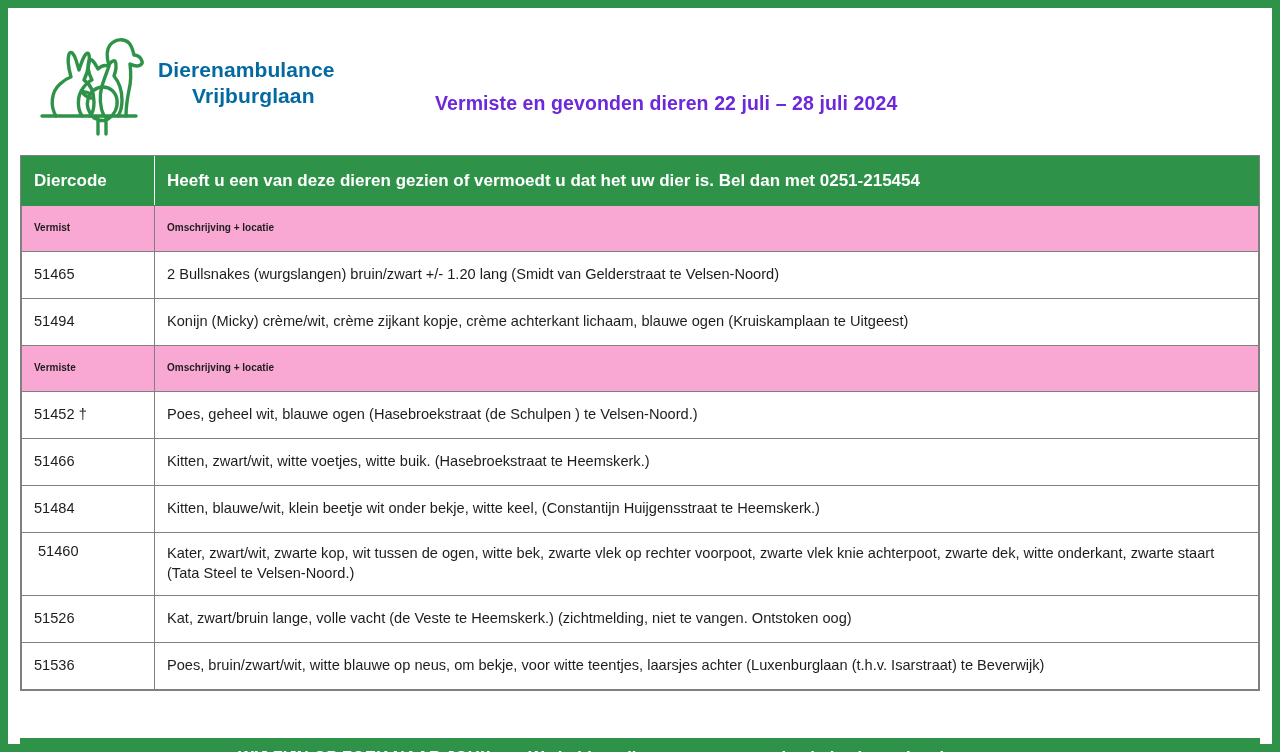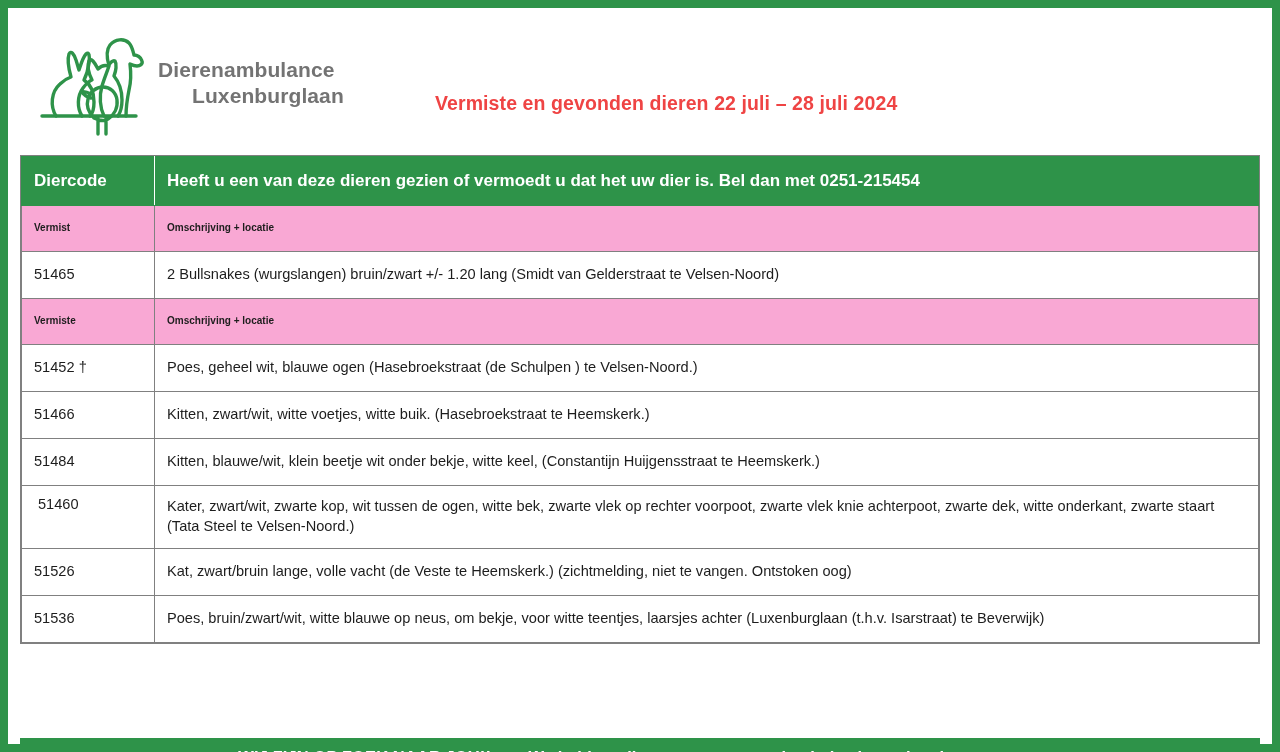--- a/index.html
+++ b/index.html
@@ -36,34 +36,34 @@
     display: flex;
     align-items: center;
   }
   .logo-mark {
     width: 112px;
     height: 106px;
     flex: 0 0 auto;
   }
   .logo-text {
     margin-left: 10px;
-    color: #737373;
+    color: #0369a1;
     font-weight: bold;
     font-size: 21px;
     line-height: 1.22;
     letter-spacing: .1px;
   }
   .logo-text .l2 { padding-left: 34px; display:block; }
   .doc-title {
     position: absolute;
     left: 427px;
     top: 84px;
     font-size: 19.5px;
     font-weight: bold;
-    color: #ef4444;
+    color: #6d28d9;
     letter-spacing: .1px;
     white-space: nowrap;
   }
   
   .table-wrap {
     position: absolute;
     left: 12px;
     top: 147px;
     width: 1240px;
     border: 1px solid #808080;
@@ -153,21 +153,21 @@
 
           <path d="M62 104 L62 88 M70 104 L70 88
                    M58 88 C53 83 50 76 52 69 C54 62 60 57 67 57
                    C74 57 80 62 81 70 C82 78 78 85 72 89
                    C69 91 64 91 58 88 Z
                    M55 64 C51 62 48 61 46 62 C48 65 51 67 55 68"></path>
         </g>
       </svg>
       <div class="logo-text">
         <span>Dierenambulance</span>
-        <span class="l2">Luxenburglaan</span>
+        <span class="l2">Vrijburglaan</span>
       </div>
     </div>
 
     <div class="doc-title">Vermiste en gevonden dieren 22 juli – 28 juli 2024</div>
   </div>
 
   <div class="table-wrap">
     <table class="notice">
       <colgroup>
           <col class="c-code">
@@ -180,20 +180,24 @@
         </tr>
 
         <tr class="section-row">
           <td>Vermist</td>
           <td>Omschrijving + locatie</td>
         </tr>
         <tr class="data-row">
           <td>51465</td>
           <td>2 Bullsnakes (wurgslangen) bruin/zwart  +/- 1.20 lang (Smidt van Gelderstraat te Velsen-Noord)</td>
         </tr>
+        <tr class="data-row">
+          <td>51494</td>
+          <td>Konijn (Micky) crème/wit, crème zijkant kopje, crème achterkant lichaam, blauwe ogen (Kruiskamplaan te Uitgeest)</td>
+        </tr>
 
         <tr class="section-row">
           <td>Vermiste</td>
           <td>Omschrijving + locatie</td>
         </tr>
         <tr class="data-row">
           <td>51452 †</td>
           <td>Poes,  geheel wit, blauwe ogen (Hasebroekstraat (de Schulpen ) te Velsen-Noord.)</td>
         </tr>
         <tr class="data-row">

